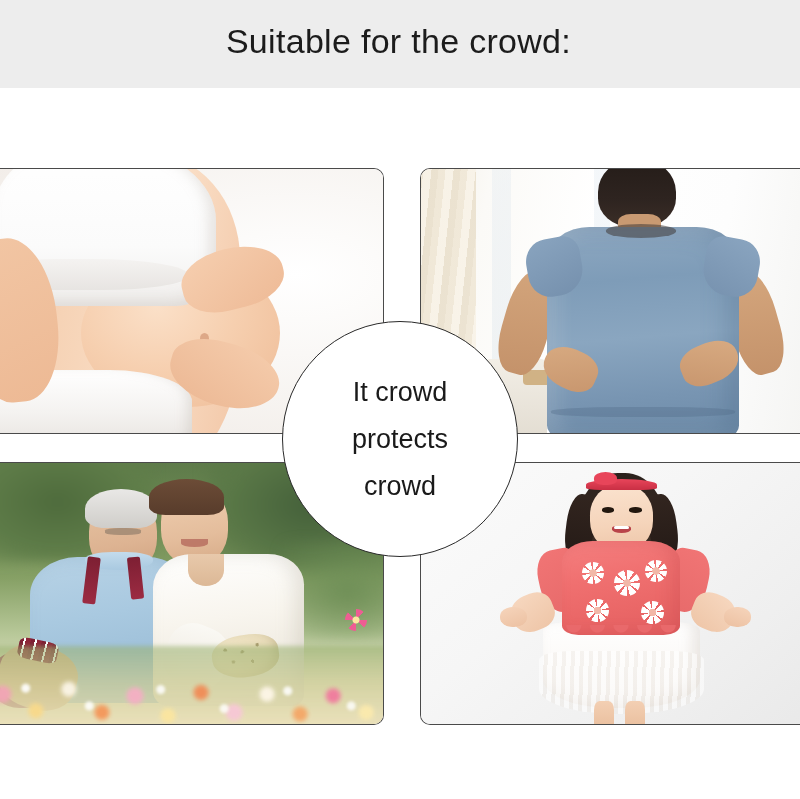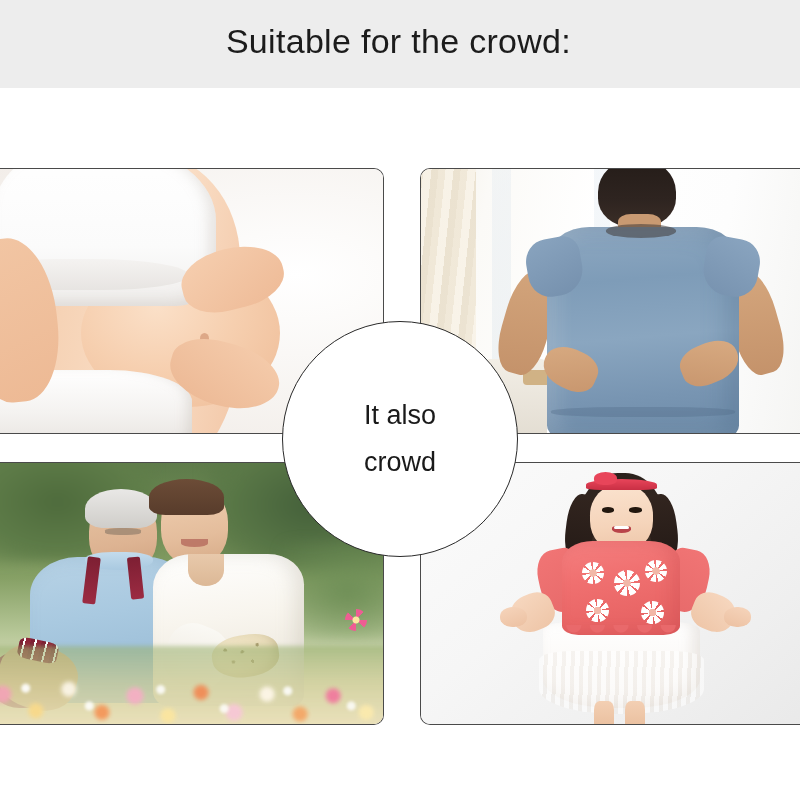--- a/index.html
+++ b/index.html
@@ -757,17 +757,18 @@
       <div class="daisy" style="left:42%; top:52%; width:23px; height:23px;"></div>
       <div class="daisy" style="left:56%; top:53%; width:23px; height:23px;"></div>
       <div class="sh s4-arm-l"></div>
       <div class="sh s4-arm-r"></div>
       <div class="sh s4-fist-l"></div>
       <div class="sh s4-fist-r"></div>
     </div>
   </div>
 
   <div class="circle-callout">
-    <div class="circle-line">It also</div>
+    <div class="circle-line">It crowd</div>
+    <div class="circle-line">protects</div>
     <div class="circle-line">crowd</div>
   </div>
 
 </div>
 
 </body></html>

